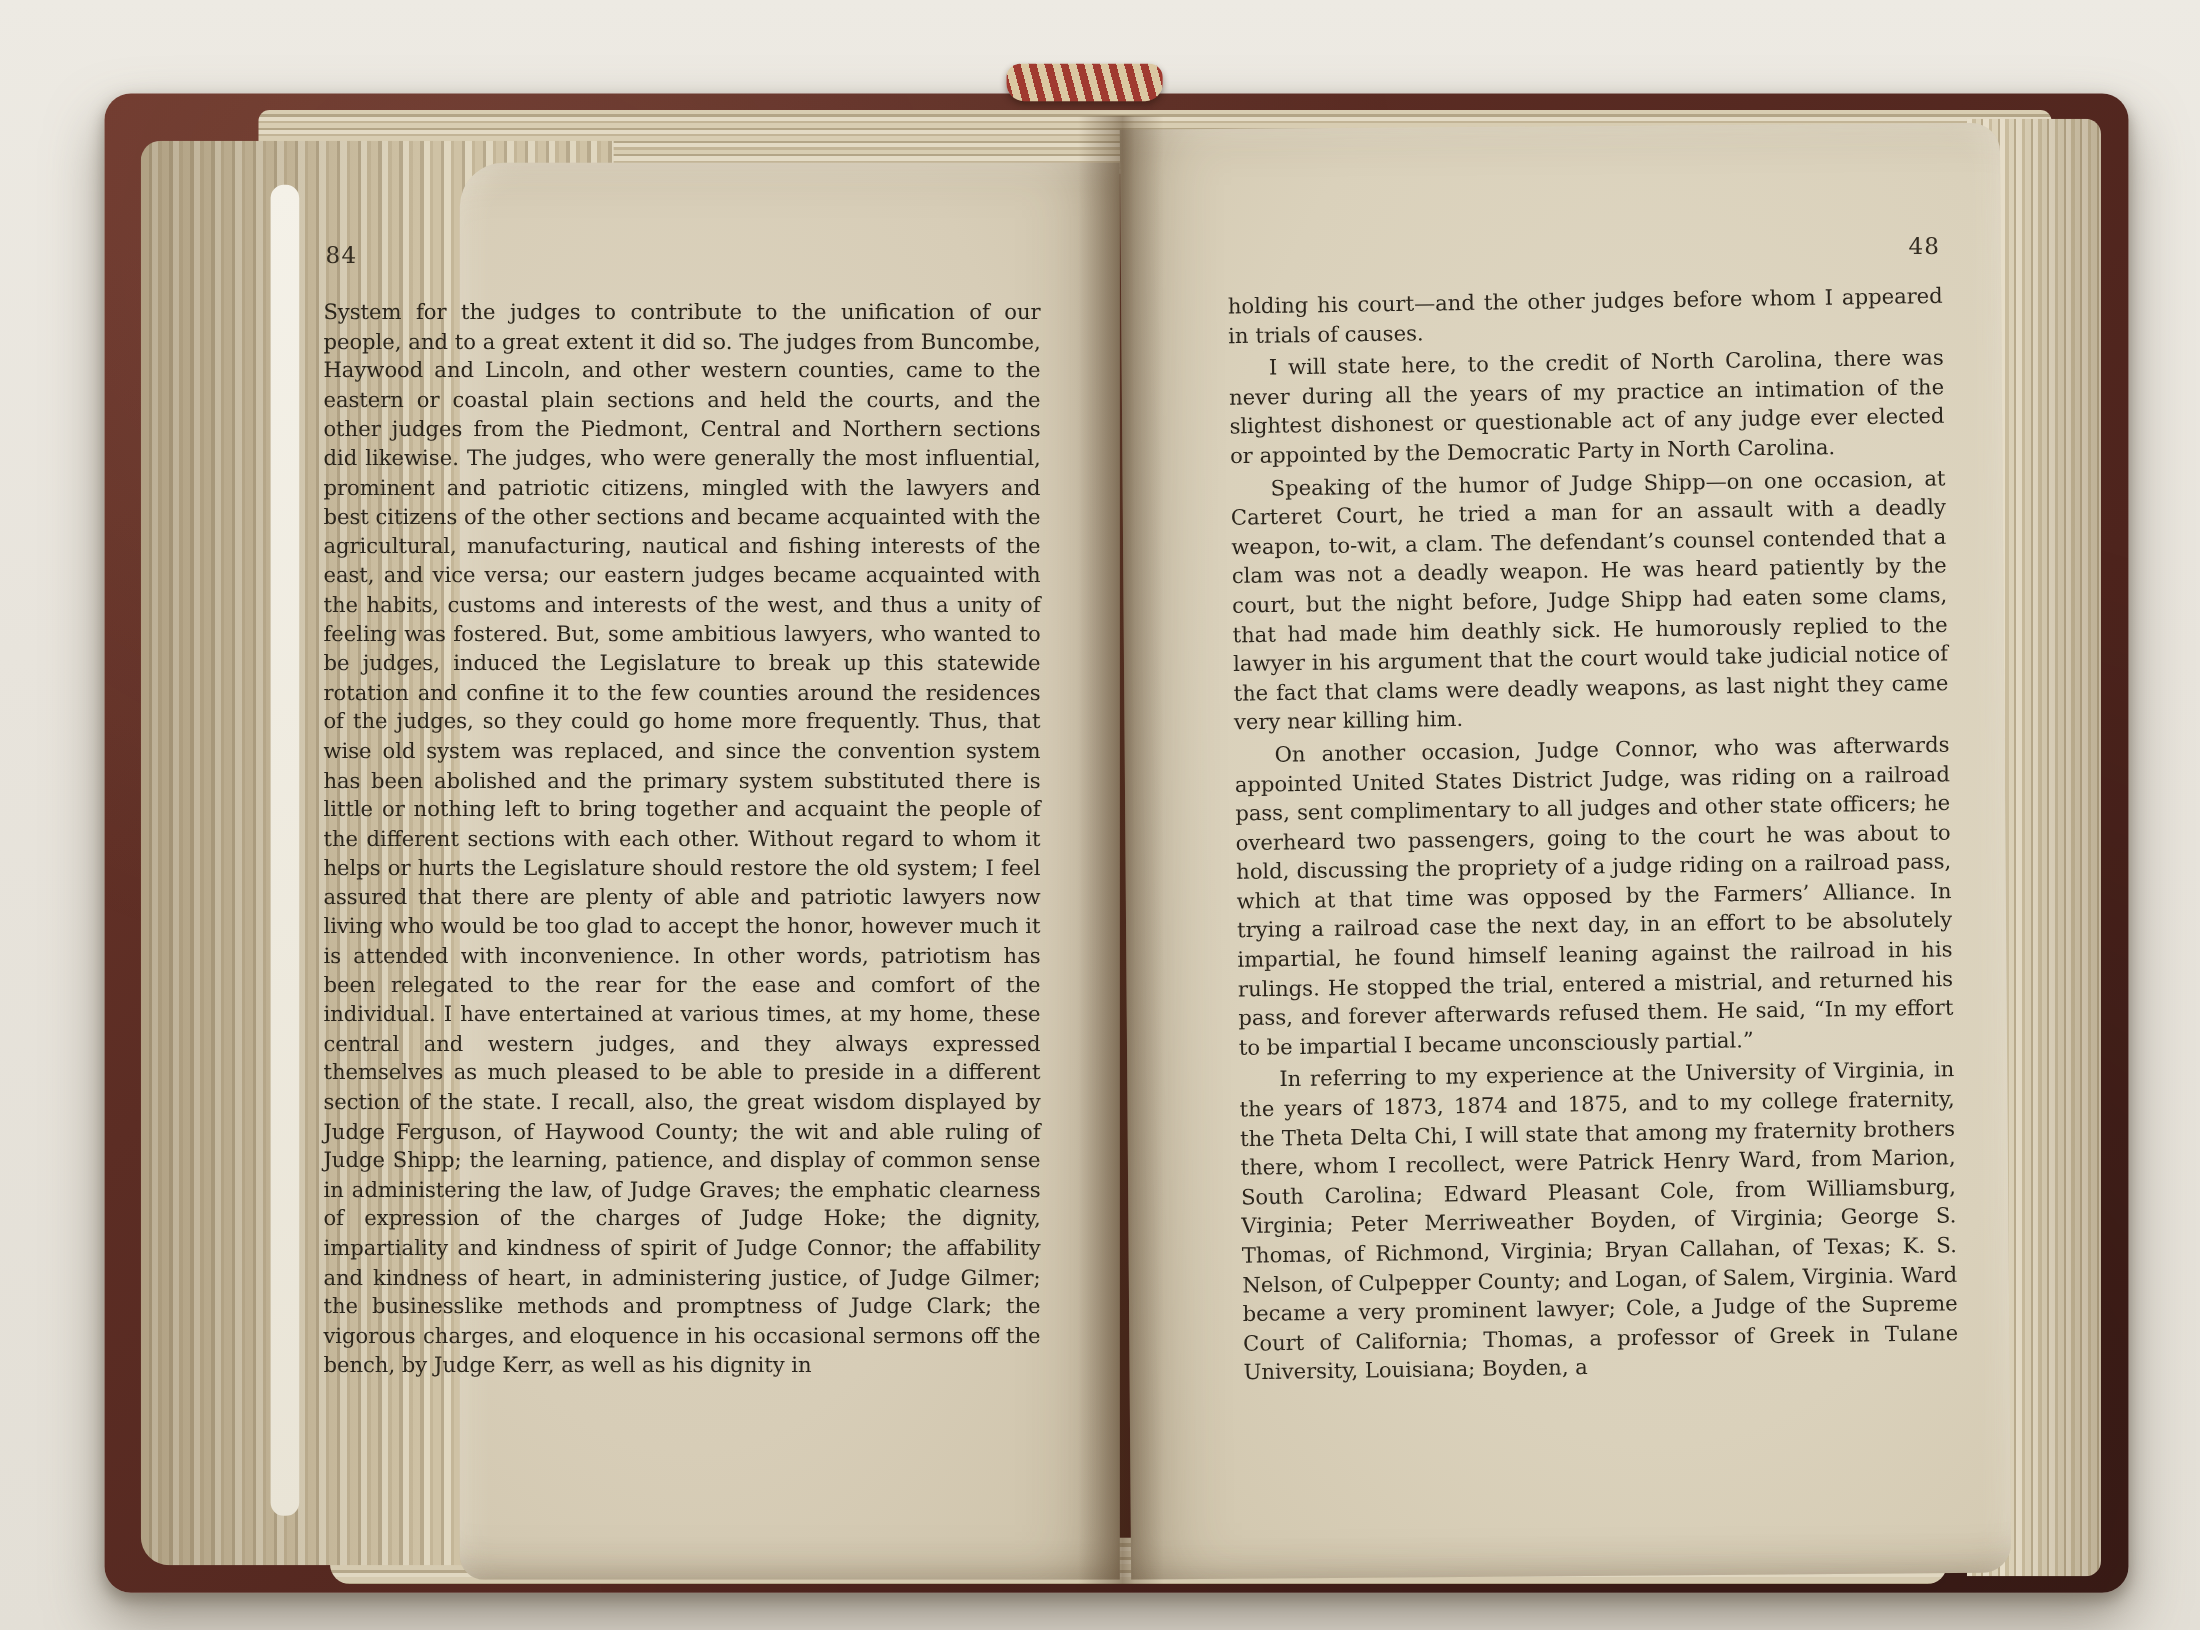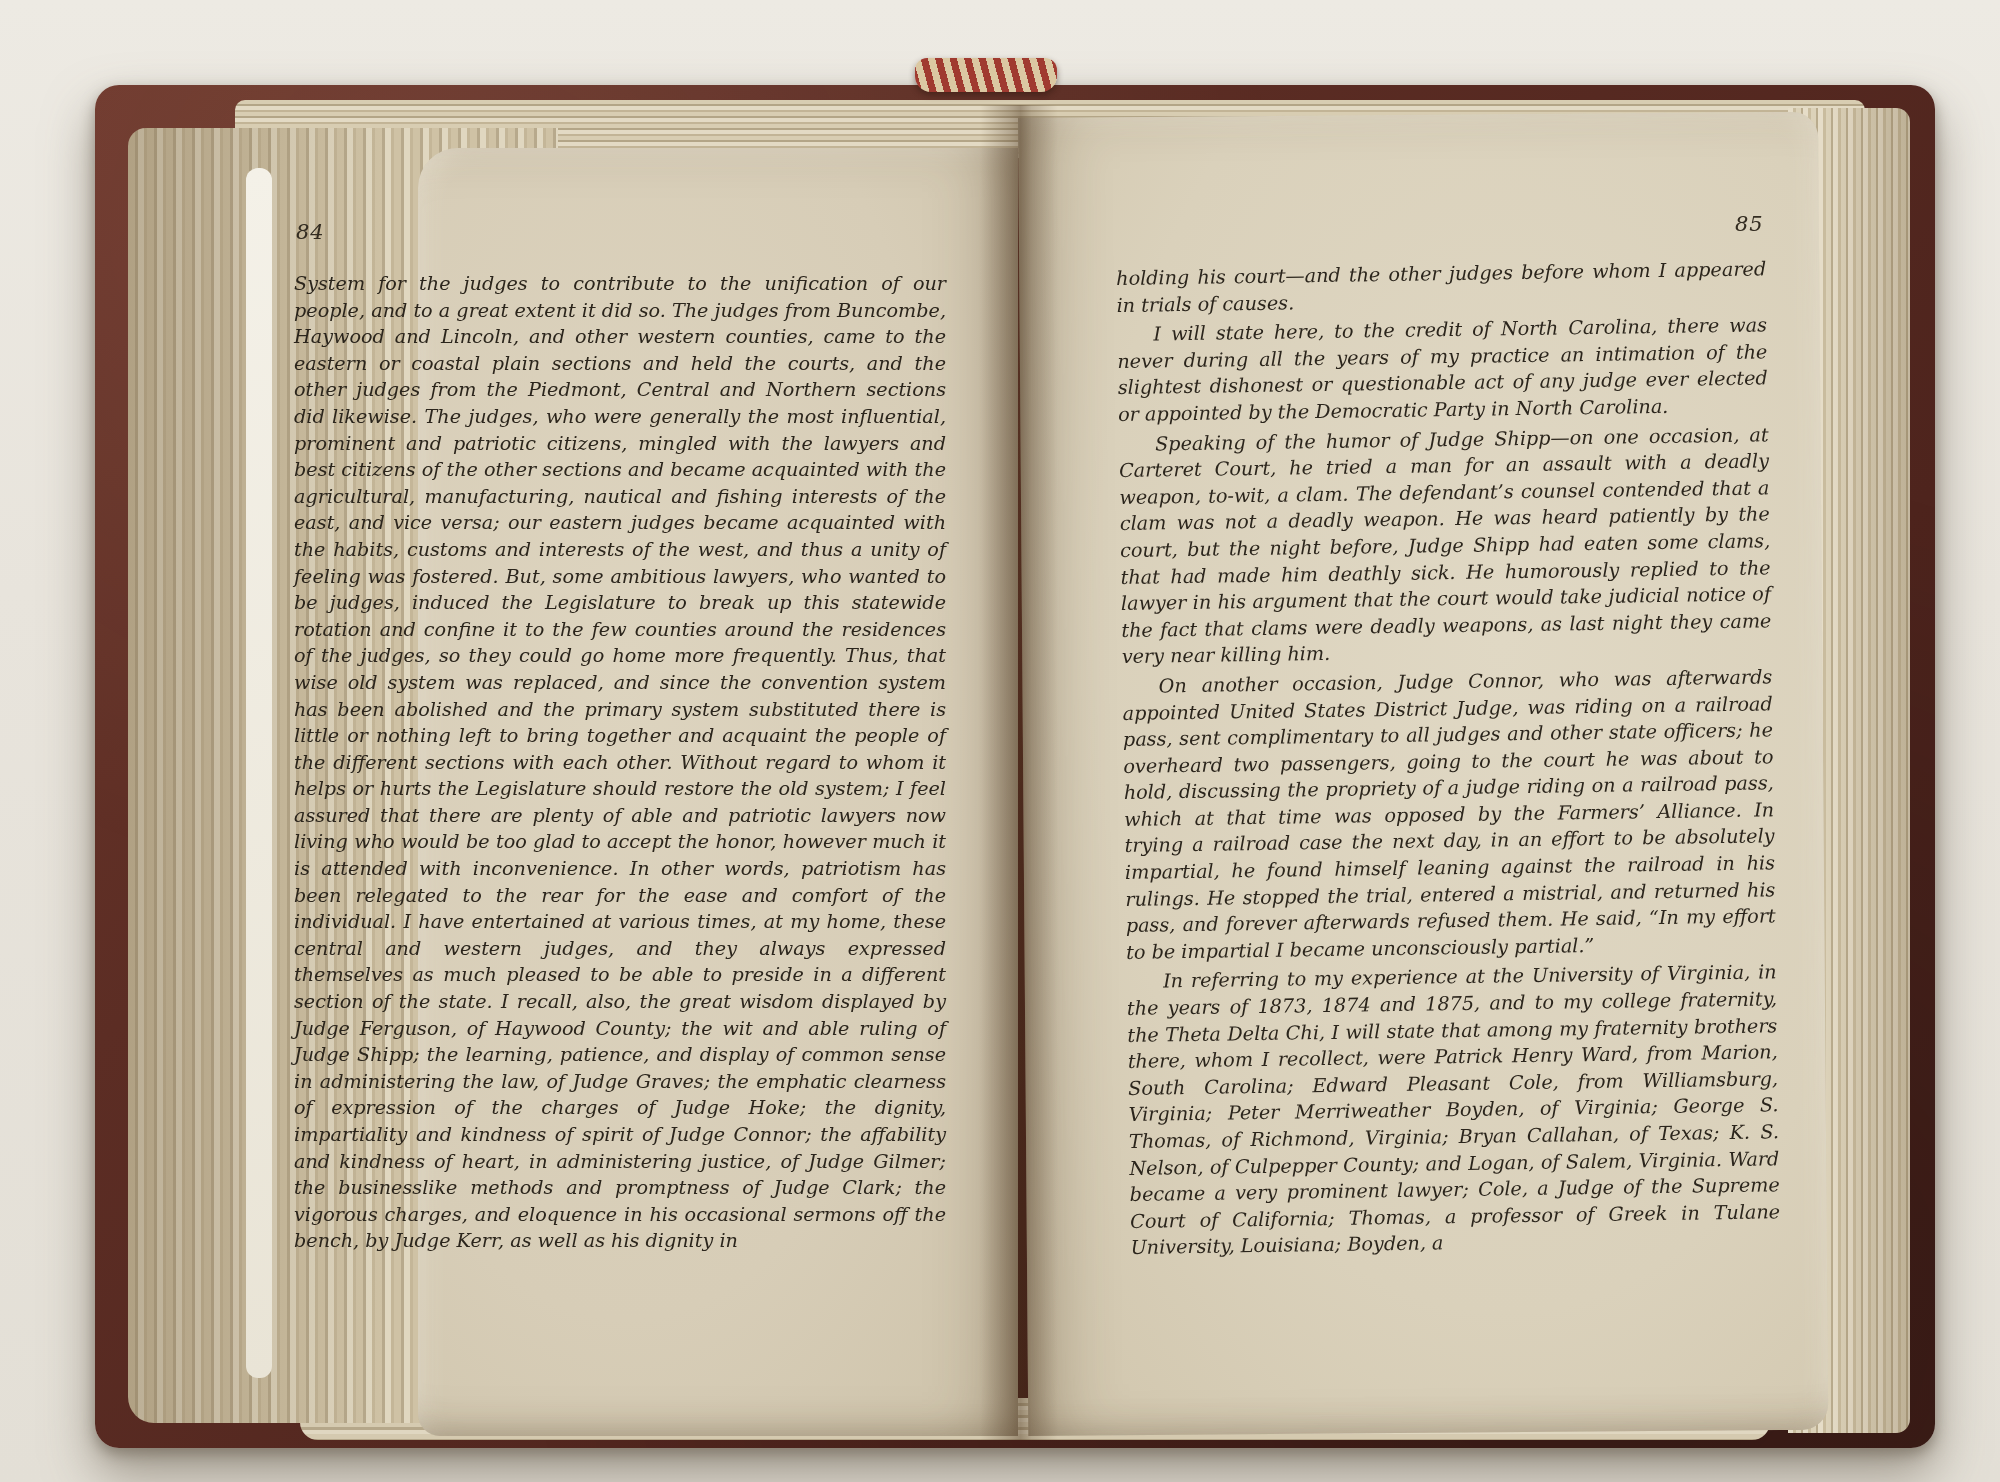--- a/index.html
+++ b/index.html
@@ -1,21 +1,21 @@
 <!DOCTYPE html>
 <html><head>
 <meta charset="utf-8">
 <style>
   html,body{margin:0;padding:0;}
   body{
     width:2000px;height:1482px;overflow:hidden;position:relative;
     background:linear-gradient(180deg,#edeae3 0%,#e8e4dc 40%,#e3dfd6 100%);
     font-family:"DejaVu Serif","Liberation Serif",serif;
   }
-  .scene{position:absolute;inset:0;font-style:italic;}
+  .scene{position:absolute;inset:0;}
   
   .cover{
     position:absolute;left:95px;top:85px;width:1840px;height:1363px;
     background:linear-gradient(135deg,#6d372b 0%,#5c2d24 30%,#4e241d 70%,#43201a 100%);
     border-radius:24px;
     box-shadow:0 26px 50px rgba(110,100,85,.6),0 6px 14px rgba(90,80,65,.5);
   }
   .cover:after{ 
     content:"";position:absolute;inset:0;border-radius:24px;
     background:
@@ -122,21 +122,21 @@
       <div class="white-strip"></div>
     </div>
     <div class="edges edges-right"></div>
     <div class="headband"></div>
 
     <div class="page page-left"></div>
     <div class="page page-right"></div>
     <div class="gutter"></div>
 
     <div class="pageno pageno-left">84</div>
-    <div class="pageno pageno-right">85</div>
+    <div class="pageno pageno-right">48</div>
 
     <div class="text-block text-left">
         <p class="para">System for the judges to contribute to the unification of our people, and to a great extent it did so. The judges from Buncombe, Haywood and Lincoln, and other western counties, came to the eastern or coastal plain sections and held the courts, and the other judges from the Piedmont, Central and Northern sections did likewise. The judges, who were generally the most influential, prominent and patriotic citizens, mingled with the lawyers and best citizens of the other sections and became acquainted with the agricultural, manufacturing, nautical and fishing interests of the east, and vice versa; our eastern judges became acquainted with the habits, customs and interests of the west, and thus a unity of feeling was fostered. But, some ambitious lawyers, who wanted to be judges, induced the Legislature to break up this statewide rotation and confine it to the few counties around the residences of the judges, so they could go home more frequently. Thus, that wise old system was replaced, and since the convention system has been abolished and the primary system substituted there is little or nothing left to bring together and acquaint the people of the different sections with each other. Without regard to whom it helps or hurts the Legislature should restore the old system; I feel assured that there are plenty of able and patriotic lawyers now living who would be too glad to accept the honor, however much it is attended with inconvenience. In other words, patriotism has been relegated to the rear for the ease and comfort of the individual. I have entertained at various times, at my home, these central and western judges, and they always expressed themselves as much pleased to be able to preside in a different section of the state. I recall, also, the great wisdom displayed by Judge Ferguson, of Haywood County; the wit and able ruling of Judge Shipp; the learning, patience, and display of common sense in administering the law, of Judge Graves; the emphatic clearness of expression of the charges of Judge Hoke; the dignity, impartiality and kindness of spirit of Judge Connor; the affability and kindness of heart, in administering justice, of Judge Gilmer; the businesslike methods and promptness of Judge Clark; the vigorous charges, and eloquence in his occasional sermons off the bench, by Judge Kerr, as well as his dignity in</p>
       </div>
     <div class="text-block text-right">
         <p class="para">holding his court—and the other judges before whom I appeared in trials of causes.</p>
         <p class="para indent">I will state here, to the credit of North Carolina, there was never during all the years of my practice an intimation of the slightest dishonest or questionable act of any judge ever elected or appointed by the Democratic Party in North Carolina.</p>
         <p class="para indent">Speaking of the humor of Judge Shipp—on one occasion, at Carteret Court, he tried a man for an assault with a deadly weapon, to-wit, a clam. The defendant’s counsel contended that a clam was not a deadly weapon. He was heard patiently by the court, but the night before, Judge Shipp had eaten some clams, that had made him deathly sick. He humorously replied to the lawyer in his argument that the court would take judicial notice of the fact that clams were deadly weapons, as last night they came very near killing him.</p>
         <p class="para indent">On another occasion, Judge Connor, who was afterwards appointed United States District Judge, was riding on a railroad pass, sent complimentary to all judges and other state officers; he overheard two passengers, going to the court he was about to hold, discussing the propriety of a judge riding on a railroad pass, which at that time was opposed by the Farmers’ Alliance. In trying a railroad case the next day, in an effort to be absolutely impartial, he found himself leaning against the railroad in his rulings. He stopped the trial, entered a mistrial, and returned his pass, and forever afterwards refused them. He said, “In my effort to be impartial I became unconsciously partial.”</p>
         <p class="para indent">In referring to my experience at the University of Virginia, in the years of 1873, 1874 and 1875, and to my college fraternity, the Theta Delta Chi, I will state that among my fraternity brothers there, whom I recollect, were Patrick Henry Ward, from Marion, South Carolina; Edward Pleasant Cole, from Williamsburg, Virginia; Peter Merriweather Boyden, of Virginia; George S. Thomas, of Richmond, Virginia; Bryan Callahan, of Texas; K. S. Nelson, of Culpepper County; and Logan, of Salem, Virginia. Ward became a very prominent lawyer; Cole, a Judge of the Supreme Court of California; Thomas, a professor of Greek in Tulane University, Louisiana; Boyden, a</p>

